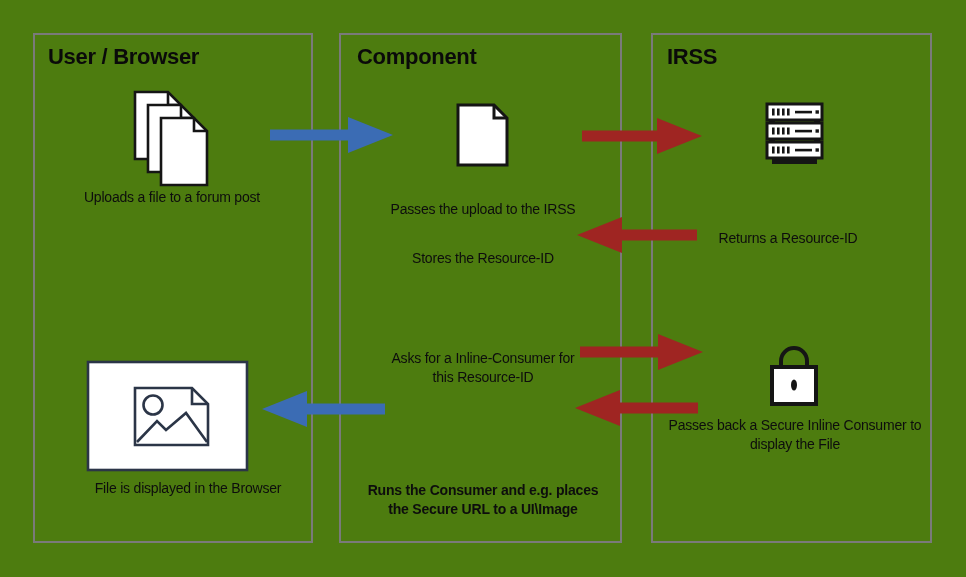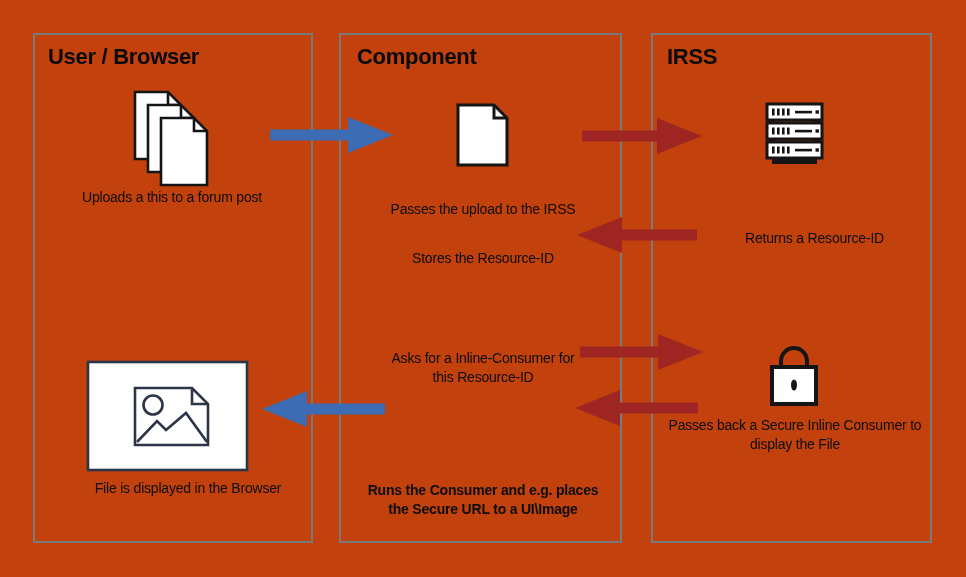--- a/index.html
+++ b/index.html
@@ -1,17 +1,17 @@
 <!DOCTYPE html>
 <html><head>
 <meta charset="utf-8">
 <style>
   html,body{margin:0;padding:0;background:#ffffff;}
   .canvas{
-    position:relative;width:966px;height:577px;background:#c2410c;
+    position:relative;width:966px;height:577px;background:#4d7c0f;
     font-family:"Liberation Sans","DejaVu Sans",sans-serif;color:#111;
     overflow:hidden;
   }
   .lane{
     position:absolute;top:33px;height:510px;border:2px solid #7a7a7a;
     box-sizing:border-box;background:transparent;
   }
   .lane-title{
     position:absolute;top:44px;font-size:22px;font-weight:bold;
     letter-spacing:-0.3px;color:#0a0a0a;white-space:nowrap;
@@ -33,23 +33,23 @@
 <div class="canvas">
 
   <div class="lane" style="left:33px;width:280px;"></div>
   <div class="lane" style="left:339px;width:283px;"></div>
   <div class="lane" style="left:651px;width:281px;"></div>
 
   <div class="lane-title" style="left:48px;">User / Browser</div>
   <div class="lane-title" style="left:357px;">Component</div>
   <div class="lane-title" style="left:667px;">IRSS</div>
 
-  <div class="lbl" style="left:52px;top:188px;width:240px;">Uploads a this to a forum post</div>
+  <div class="lbl" style="left:52px;top:188px;width:240px;">Uploads a file to a forum post</div>
   <div class="lbl" style="left:363px;top:200px;width:240px;">Passes the upload to the IRSS</div>
-  <div class="lbl" style="left:644px;top:229px;width:240px;text-align:right;">Returns a Resource-ID</div>
+  <div class="lbl" style="left:668px;top:229px;width:240px;">Returns a Resource-ID</div>
   <div class="lbl" style="left:363px;top:249px;width:240px;">Stores the Resource-ID</div>
   <div class="lbl" style="left:383px;top:341px;width:200px;margin-top:8px;">Asks for a Inline-Consumer for this Resource-ID</div>
   <div class="lbl" style="left:664px;top:416px;width:262px;">Passes back a Secure Inline Consumer to display the File</div>
   <div class="lbl" style="left:58px;top:479px;width:260px;">File is displayed in the Browser</div>
   <div class="lbl" style="left:359px;top:481px;width:248px;font-weight:bold;">Runs the Consumer and e.g. places the Secure URL to a UI\Image</div>
 
   <svg class="overlay" width="966" height="577" viewBox="0 0 966 577">
 
     <polygon points="270,129.5 348,129.5 348,117 393,135 348,153 348,140.5 270,140.5" fill="#3b6cb4"></polygon>
     <polygon points="582,130.5 657,130.5 657,118 702,136 657,154 657,141.5 582,141.5" fill="#9f2522"></polygon>

